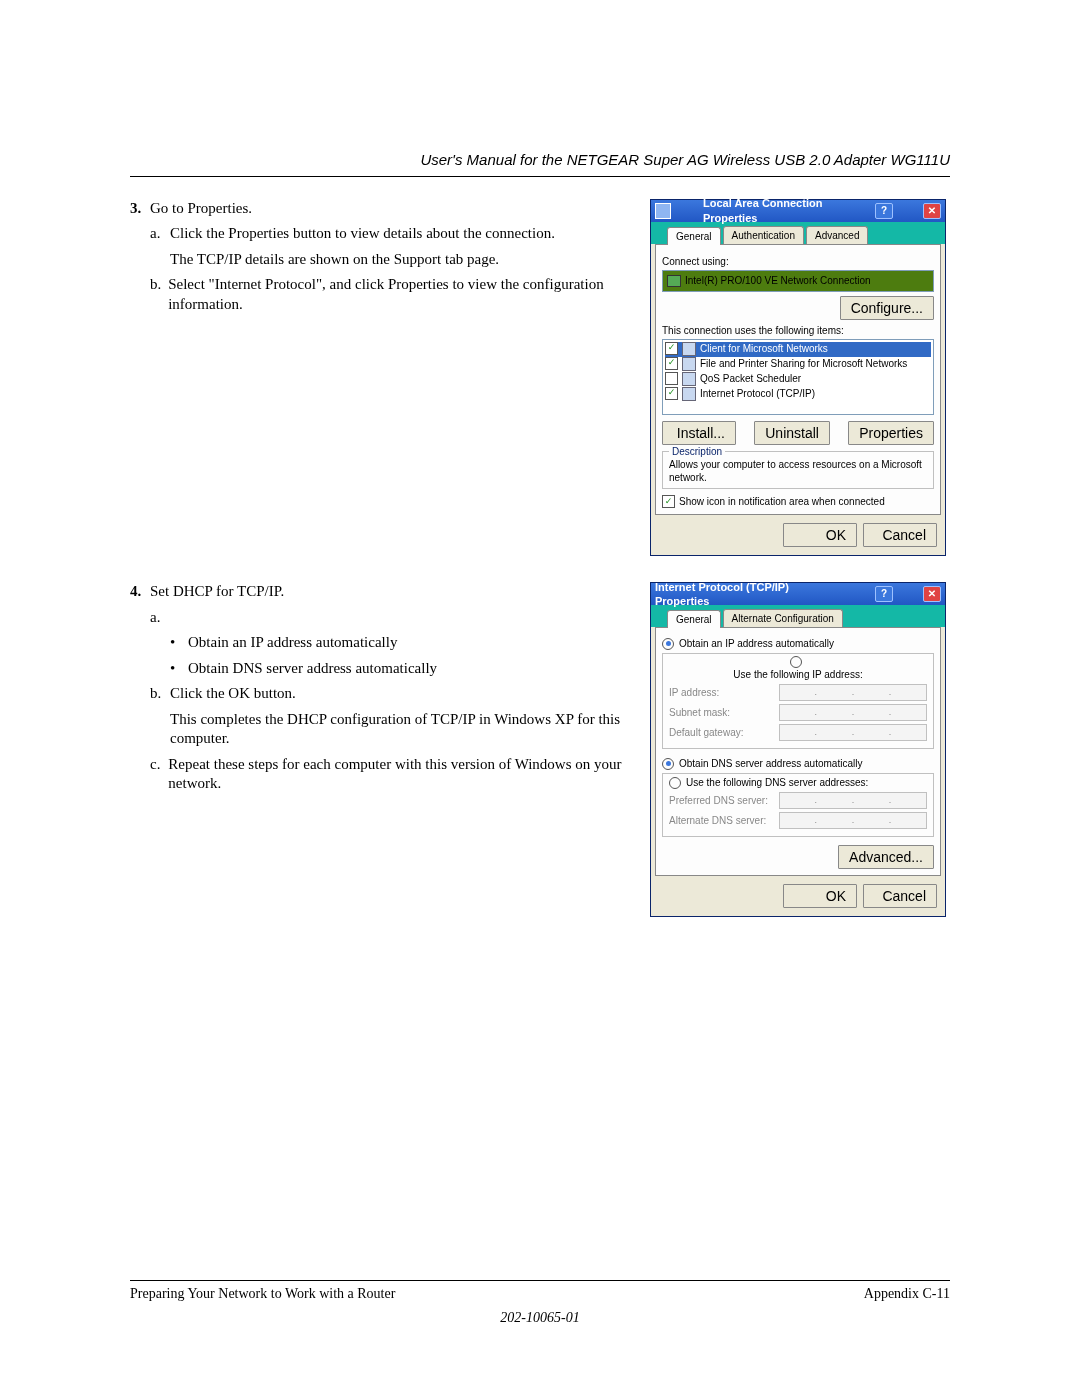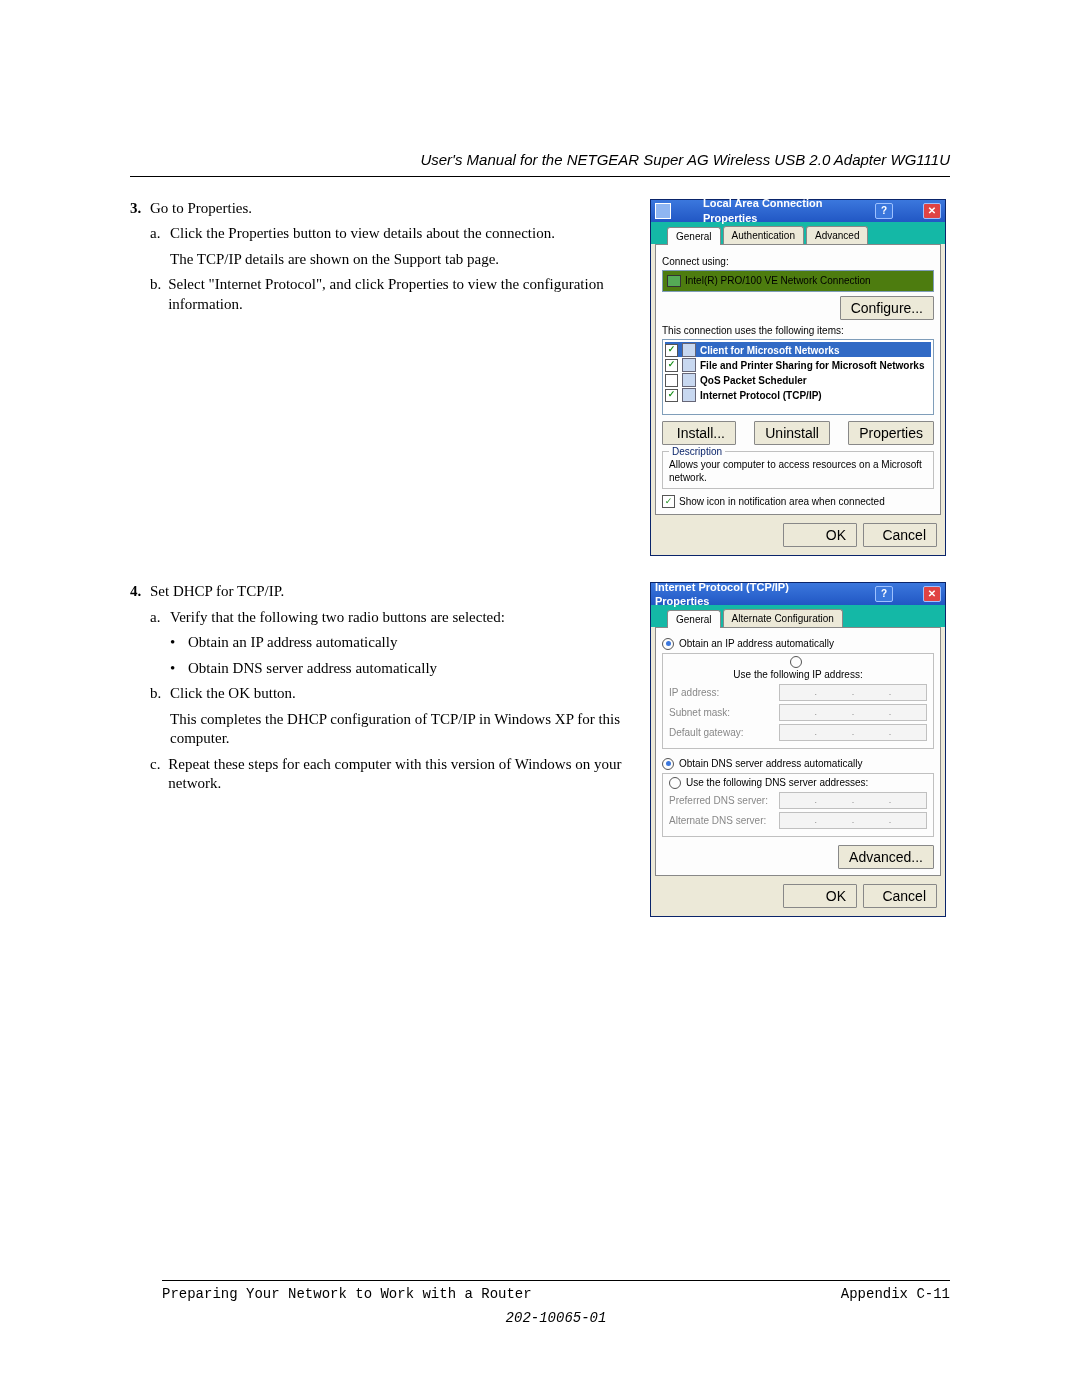--- a/index.html
+++ b/index.html
@@ -90,21 +90,21 @@
   }
   .nic-icon { width:12px; height:10px; background:#55aa55; margin-right:4px; border:1px solid #333; }
   .btn-row { display:flex; justify-content:flex-end; margin-top:4px; gap:6px; }
   .xp-btn {
     border:1px solid #888; background:#ece9d8; padding:2px 10px;
     font-size:14px; border-radius:1px; min-width:52px; text-align:right;
   }
   .listbox {
     border:1px solid #7f9db9; background:#fff; height:70px; padding:2px;
   }
-  .li-row { display:flex; align-items:flex-end; height:15px;font-weight:bold; }
+  .li-row { display:flex; align-items:flex-start; height:15px; }
   .li-row.sel { background:#316ac5; color:#fff; }
   .chk { width:11px; height:11px; border:1px solid #555; background:#fff; margin-right:4px; display:flex; align-items:center; justify-content:center; }
   .chk.on::after { content:"✓"; font-size:9px; color:#1a8f1a; }
   .mini-icon { width:12px; height:12px; background:#c8d8f0; border:1px solid #667; margin-right:4px; }
   .group {
     border:1px solid #c0c0c0; padding:6px 6px 4px; margin-top:6px; position:relative;
   }
   .group-title {
     position:absolute; top:-7px; left:6px; background:#fdfdfd;
     padding:0 3px; font-size:10px; color:#0a246a;
@@ -117,21 +117,21 @@
     flex:1; border:1px solid #c0c0c0; background:#f4f4f4; height:15px;
     display:flex; justify-content:space-evenly; align-items:center; color:#888;
   }
   .dotsep { font-size:9px; }
   .show-icon { display:flex; align-items:center; margin-top:6px; }
 
   
   .footer-rule { border:none; border-top:1px solid #000; margin:0; }
   .footer {
     position:absolute; left:130px; right:130px; bottom:70px;
-    font-family: Liberation Mono, monospace; font-size:14px;margin-left:32px;
+    font-family: Liberation Serif, serif; font-size:14px;
   }
   .footer-line1 { display:flex; justify-content:space-between; margin-top:4px; }
   .footer-line2 { text-align:center; font-style:italic; margin-top:6px; }
 </style>
 </head>
 <body>
 
 <div class="page">
 
   <div class="header-title">User's Manual for the NETGEAR Super AG Wireless USB 2.0 Adapter WG111U</div>
@@ -222,21 +222,20 @@
   </div>
 
   <div class="content-row">
     <div class="col-text">
       <div class="step-line">
         <span class="step-num">4.</span>
         <span class="step-head">Set DHCP for TCP/IP.</span>
       </div>
       <div class="sub-line">
         <span class="letter">a.</span>
-        <span>Verify that the following two radio buttons are selected:</span>
       </div>
       <div class="bullet-line">
         <span class="dot">•</span>
         <span>Obtain an IP address automatically</span>
       </div>
       <div class="bullet-line">
         <span class="dot">•</span>
         <span>Obtain DNS server address automatically</span>
       </div>
       <div class="sub-line">

